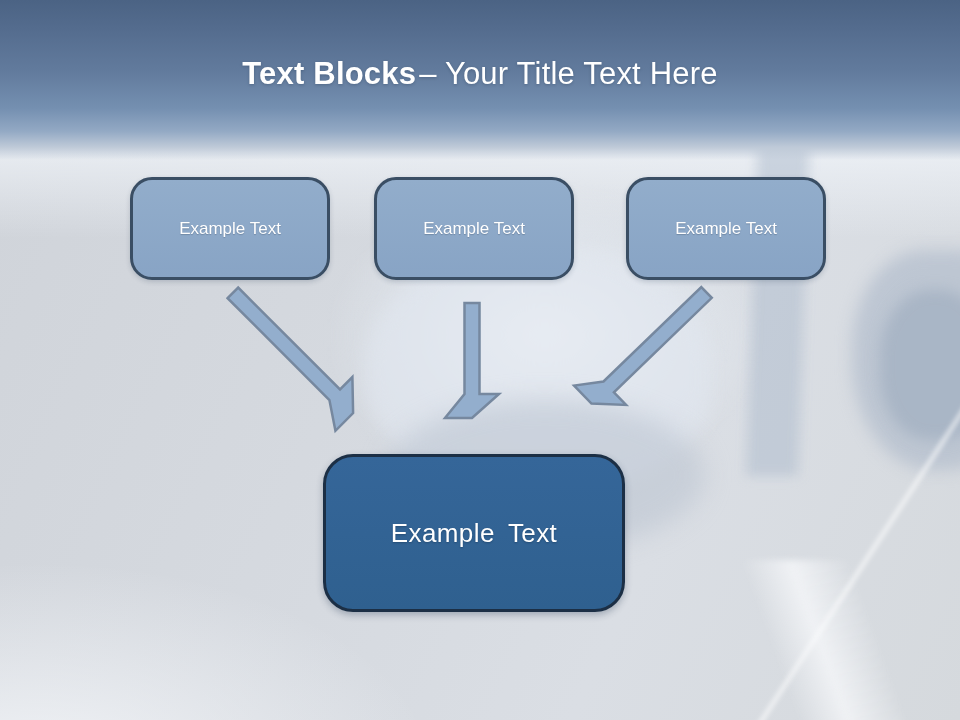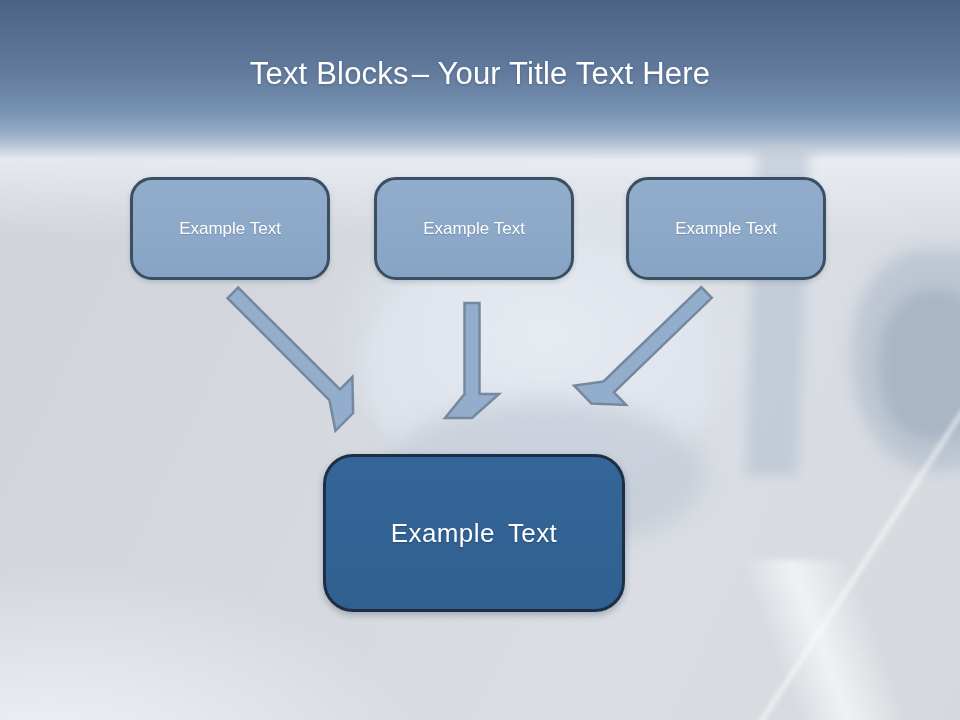--- a/index.html
+++ b/index.html
@@ -74,21 +74,21 @@
       #4b6384 0%, #546c8e 18%, #627b9d 45%, #7590b1 68%,
       #93a9c4 82%, #bfcad8 92%, rgba(222,227,233,0) 100%);
   }
   .title {
     position:absolute; left:0; top:56px; width:100%;
     text-align:center; color:#ffffff;
     font-size:31px; line-height:1.15;
     text-shadow: 0 1px 3px rgba(20,35,55,0.25);
     letter-spacing: 0.2px;
   }
-  .title .emph { font-weight:normal;margin-top:28px; }
+  .title .emph { font-weight:bold;margin-top:28px; }
   .title .rest { font-weight:normal; margin-left:3px; }
   
   .block {
     position:absolute; top:177px; width:200px; height:103px;
     box-sizing:border-box;
     border:3px solid #3a4e64; border-radius:22px;
     background: linear-gradient(180deg, #92adcb 0%, #88a4c5 100%);
     display:flex; align-items:center; justify-content:center;
     color:#ffffff; font-size:17px;
     text-shadow: 0 1px 1px rgba(30,45,65,0.25);

